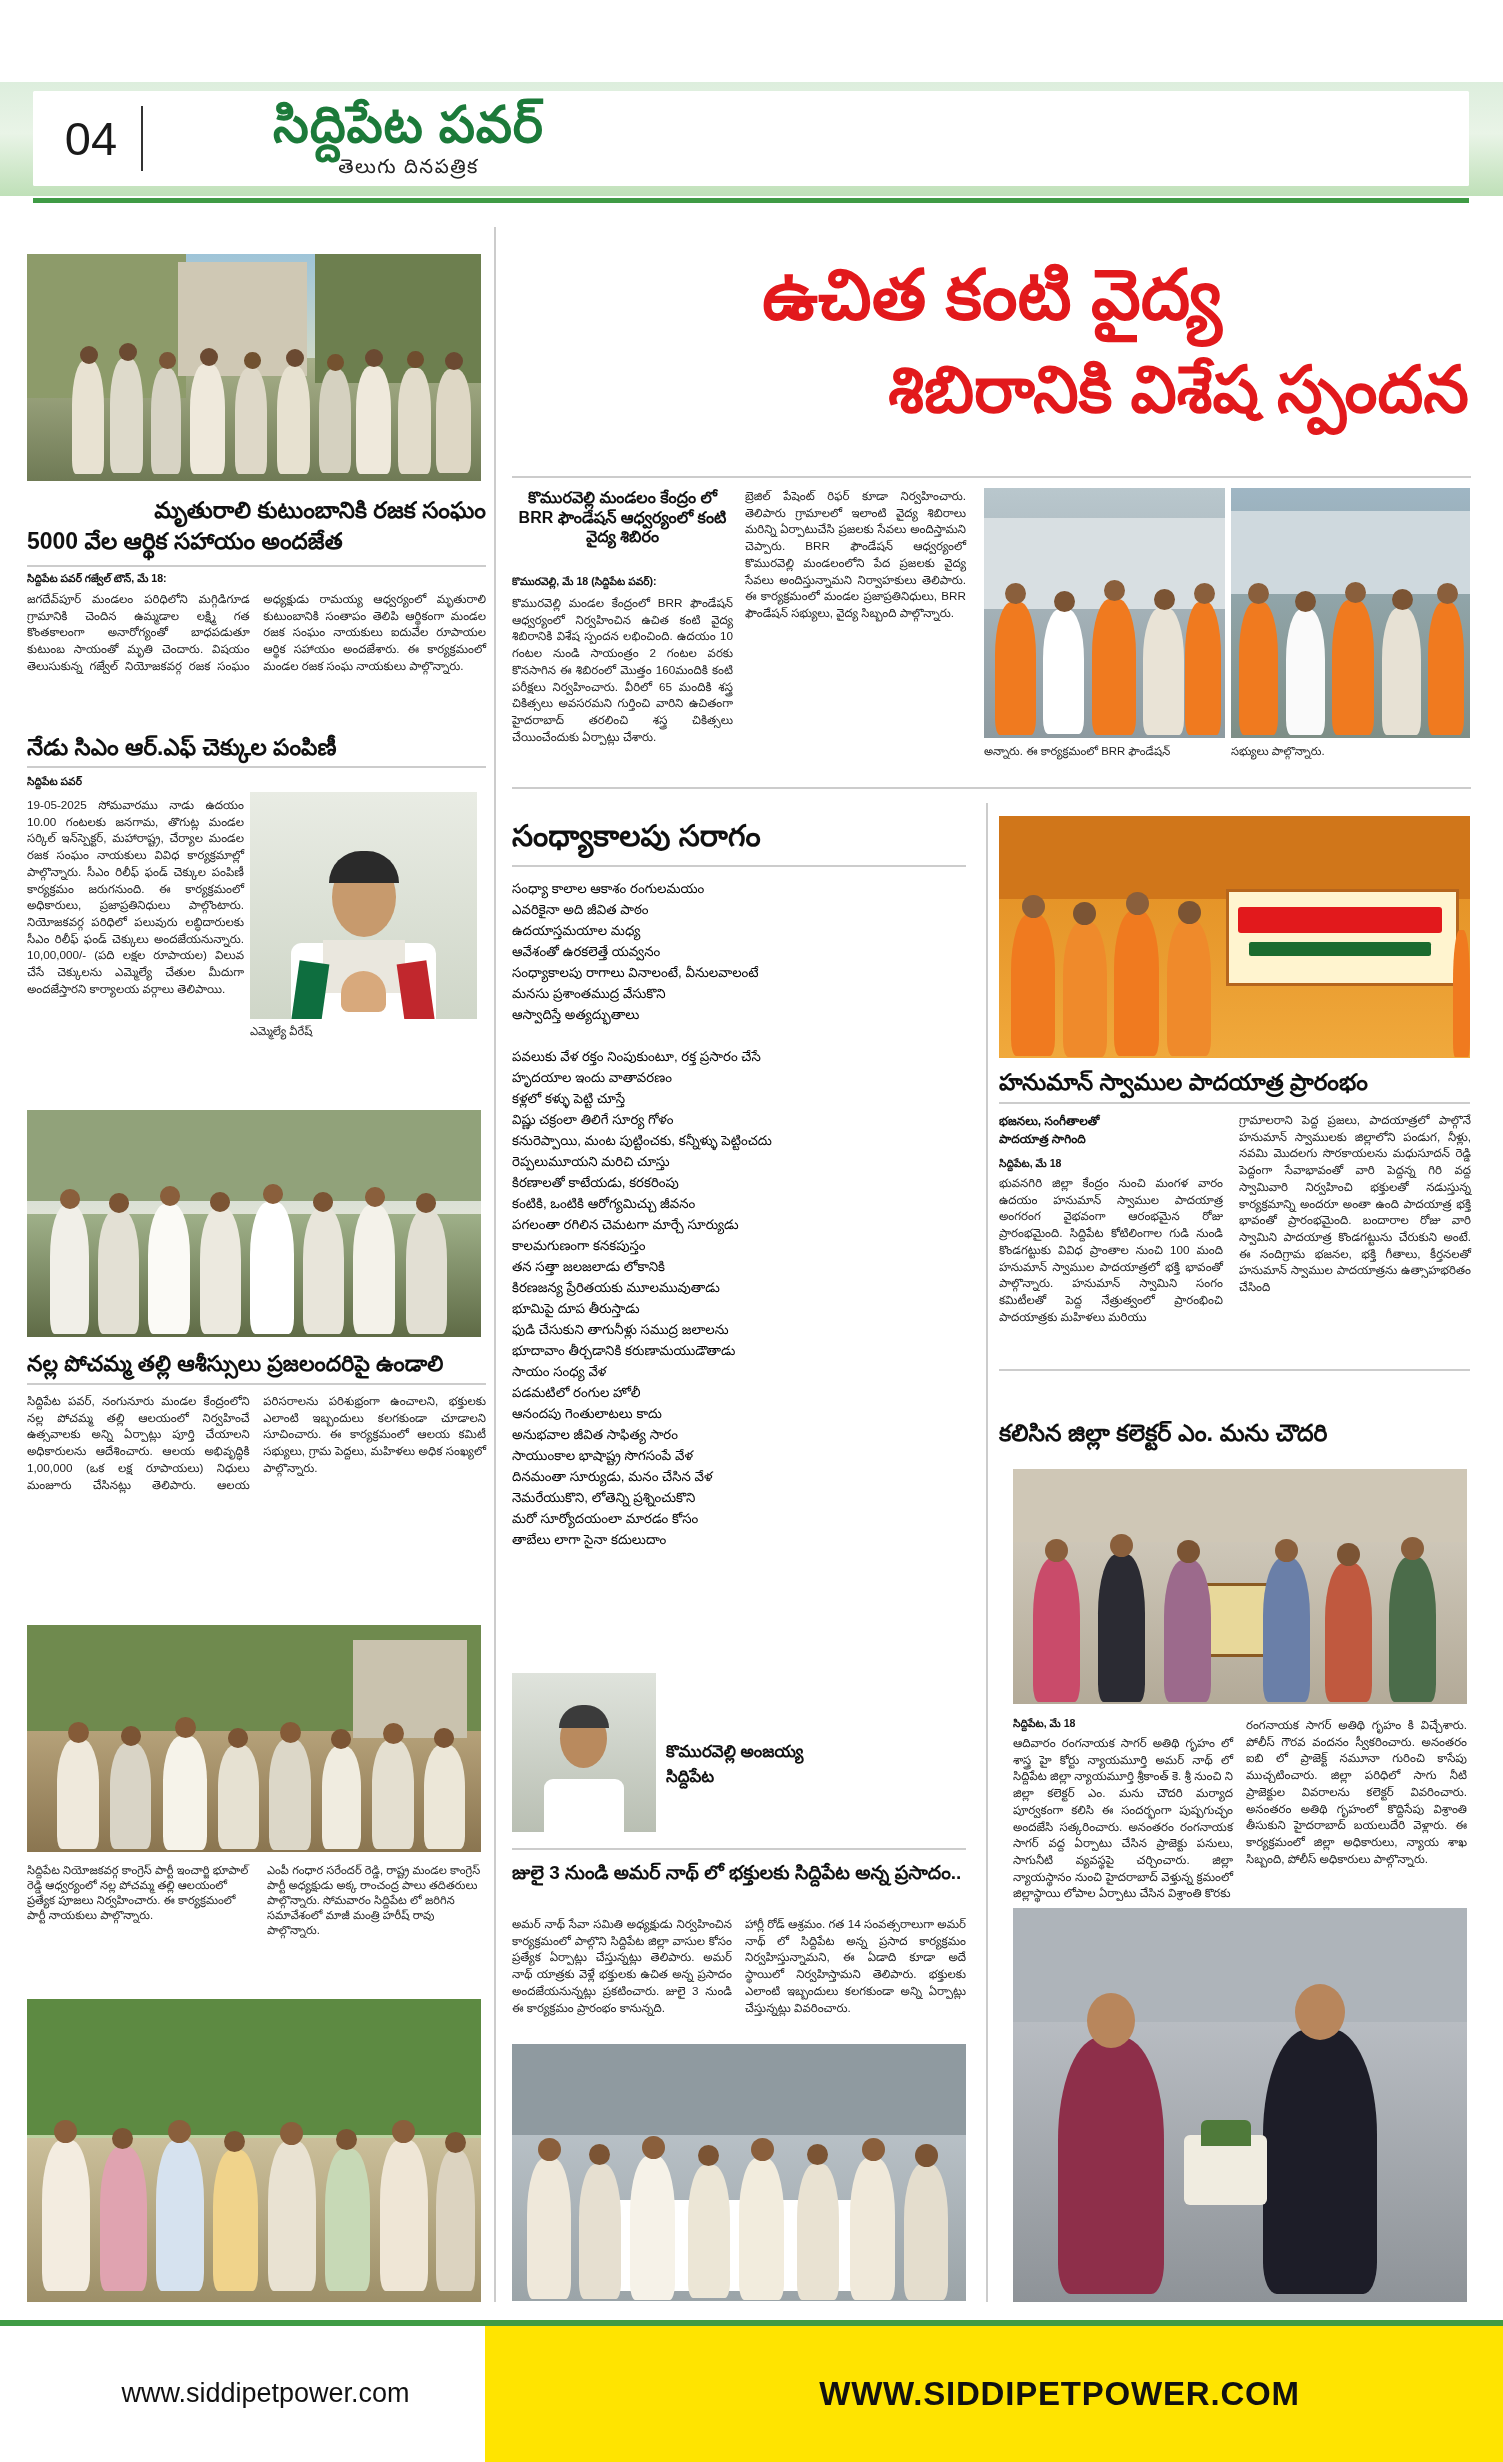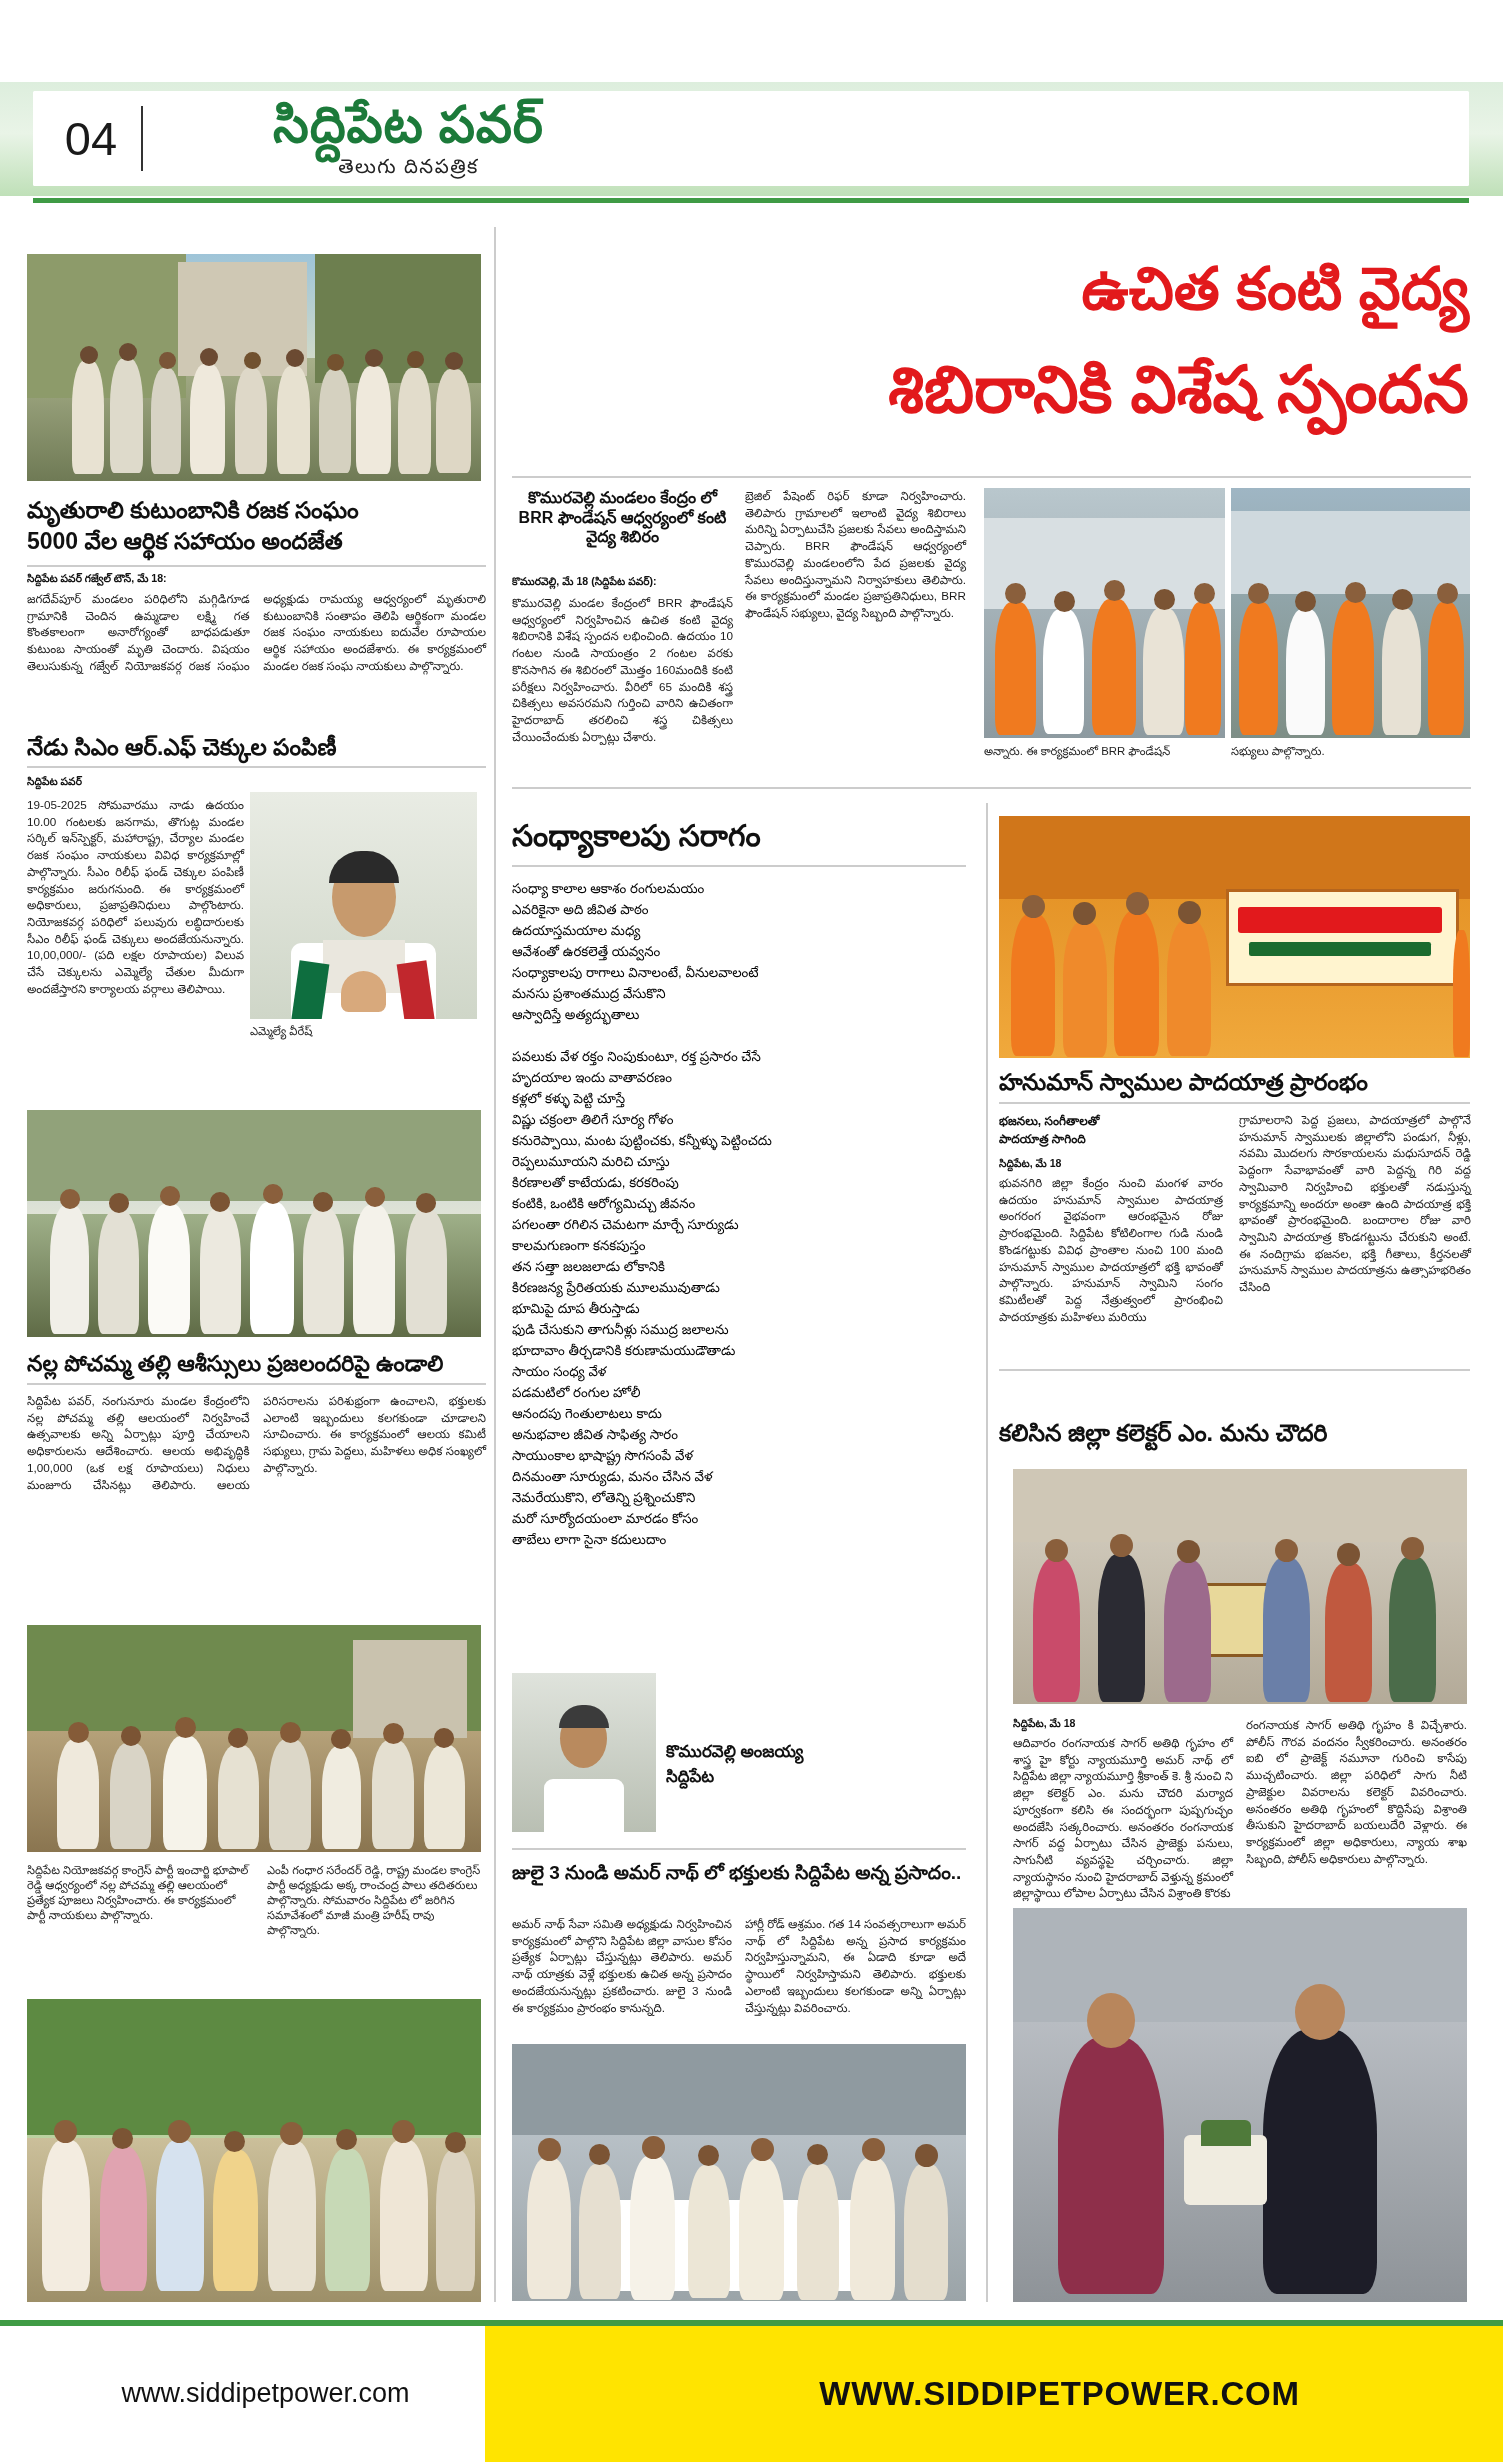--- a/index.html
+++ b/index.html
@@ -85,21 +85,21 @@
     <div class="pp" style="left:292px;top:115px;width:32px;height:104px;background:#d5d1c0;"></div>
     <div class="head" style="left:300px;top:100px;width:16.7px;height:16.7px;background:#74522f;"></div>
     <div class="pp" style="left:329px;top:112px;width:35px;height:108px;background:#efe9dc;"></div>
     <div class="head" style="left:338px;top:95px;width:18px;height:18px;background:#6b4a32;"></div>
     <div class="pp" style="left:371px;top:114px;width:33px;height:106px;background:#e2dccb;"></div>
     <div class="head" style="left:380px;top:97px;width:16.7px;height:16.7px;background:#6f4d2e;"></div>
     <div class="pp" style="left:409px;top:115px;width:35px;height:104px;background:#ded7c5;"></div>
     <div class="head" style="left:418px;top:98px;width:18px;height:18px;background:#6b4a32;"></div>
   </div>
 
-  <div class="headline" style="position:absolute;left:27px;top:494px;width:459px;font-size:23px;line-height:32px;">మృతురాలి కుటుంబానికి రజక సంఘం</div>
+  <div class="headline" style="position:absolute;left:27px;top:494px;width:459px;font-size:23px;line-height:32px;text-align:right;">మృతురాలి కుటుంబానికి రజక సంఘం</div>
   <div class="headline" style="position:absolute;left:27px;top:525px;width:459px;font-size:23px;line-height:32px;">5000 వేల ఆర్థిక సహాయం అందజేత</div>
   <div class="hrule" style="left:27px;top:565px;width:459px;"></div>
   <div class="byline" style="position:absolute;left:27px;top:572px;width:459px;">సిద్దిపేట పవర్ గజ్వేల్ టౌన్, మే 18:</div>
   <div class="body-te" style="position:absolute;left:27px;top:591px;width:459px;column-count:2;column-gap:13.6px;">జగదేవ్‌పూర్ మండలం పరిధిలోని మగ్గిడిగూడ గ్రామానికి చెందిన ఉమ్మడాల లక్ష్మి గత కొంతకాలంగా అనారోగ్యంతో బాధపడుతూ కుటుంబ సాయంతో మృతి చెందారు. విషయం తెలుసుకున్న గజ్వేల్ నియోజకవర్గ రజక సంఘం అధ్యక్షుడు రామయ్య ఆధ్వర్యంలో మృతురాలి కుటుంబానికి సంతాపం తెలిపి ఆర్థికంగా మండల రజక సంఘం నాయకులు ఐదువేల రూపాయల ఆర్థిక సహాయం అందజేశారు. ఈ కార్యక్రమంలో మండల రజక సంఘ నాయకులు పాల్గొన్నారు.</div>
 
   <div class="headline" style="position:absolute;left:27px;top:734px;width:459px;font-size:23px;">నేడు సిఎం ఆర్.ఎఫ్ చెక్కుల పంపిణీ</div>
   <div class="hrule" style="left:27px;top:766px;width:459px;"></div>
   <div class="byline" style="position:absolute;left:27px;top:775px;width:227px;">సిద్దిపేట పవర్</div>
 
   <div class="photo" style="left:250px;top:792px;width:227px;height:227px;">
@@ -182,21 +182,21 @@
     <div class="pp" style="left:241px;top:142px;width:48px;height:150px;background:#e9e2d2;"></div>
     <div class="head" style="left:253px;top:123px;width:23px;height:23px;background:#8a5f3c;"></div>
     <div class="pp" style="left:298px;top:150px;width:45px;height:142px;background:#c7d9b6;"></div>
     <div class="head" style="left:309px;top:130px;width:21px;height:21px;background:#7b5434;"></div>
     <div class="pp" style="left:353px;top:141px;width:48px;height:151px;background:#efe6d6;"></div>
     <div class="head" style="left:365px;top:121px;width:23px;height:23px;background:#8a5f3c;"></div>
     <div class="pp" style="left:409px;top:151px;width:39px;height:141px;background:#dcd3c0;"></div>
     <div class="head" style="left:418px;top:133px;width:21px;height:21px;background:#7b5434;"></div>
   </div>
 
-  <div class="bighead" style="left:515px;top:256px;width:954px;font-size:59px;text-align:right;">ఉచిత కంటి వైద్య</div>
+  <div class="bighead" style="left:515px;top:256px;width:954px;font-size:70px;text-align:center;">ఉచిత కంటి వైద్య</div>
   <div class="bighead" style="left:515px;top:354px;width:954px;font-size:65px;text-align:right;">శిబిరానికి విశేష స్పందన</div>
 
   <div class="hrule" style="left:512px;top:476px;width:959px;"></div>
 
   <div style="position:absolute;left:512px;top:488px;width:221px;font-size:16px;line-height:19.7px;font-weight:bold;color:#111;text-align:center;">కొమురవెల్లి మండలం కేంద్రం లో BRR ఫౌండేషన్ ఆధ్వర్యంలో కంటి వైద్య శిబిరం</div>
   <div class="byline" style="position:absolute;left:512px;top:575px;width:221px;">కొమురవెల్లి, మే 18 (సిద్దిపేట పవర్):</div>
   <div class="body-te" style="position:absolute;left:512px;top:595px;width:221px;">కొమురవెల్లి మండల కేంద్రంలో BRR ఫౌండేషన్ ఆధ్వర్యంలో నిర్వహించిన ఉచిత కంటి వైద్య శిబిరానికి విశేష స్పందన లభించింది. ఉదయం 10 గంటల నుండి సాయంత్రం 2 గంటల వరకు కొనసాగిన ఈ శిబిరంలో మొత్తం 160మందికి కంటి పరీక్షలు నిర్వహించారు. వీరిలో 65 మందికి శస్త్ర చికిత్సలు అవసరమని గుర్తించి వారిని ఉచితంగా హైదరాబాద్ తరలించి శస్త్ర చికిత్సలు చేయించేందుకు ఏర్పాట్లు చేశారు.</div>
   <div class="body-te" style="position:absolute;left:745px;top:488px;width:221px;">బ్రెజిల్ పేషెంట్ రిఫర్ కూడా నిర్వహించారు. తెలిపారు గ్రామాలలో ఇలాంటి వైద్య శిబిరాలు మరిన్ని ఏర్పాటుచేసి ప్రజలకు సేవలు అందిస్తామని చెప్పారు. BRR ఫౌండేషన్ ఆధ్వర్యంలో కొమురవెల్లి మండలంలోని పేద ప్రజలకు వైద్య సేవలు అందిస్తున్నామని నిర్వాహకులు తెలిపారు. ఈ కార్యక్రమంలో మండల ప్రజాప్రతినిధులు, BRR ఫౌండేషన్ సభ్యులు, వైద్య సిబ్బంది పాల్గొన్నారు.</div>
 
   <div class="photo" style="left:984px;top:488px;width:241px;height:250px;">

